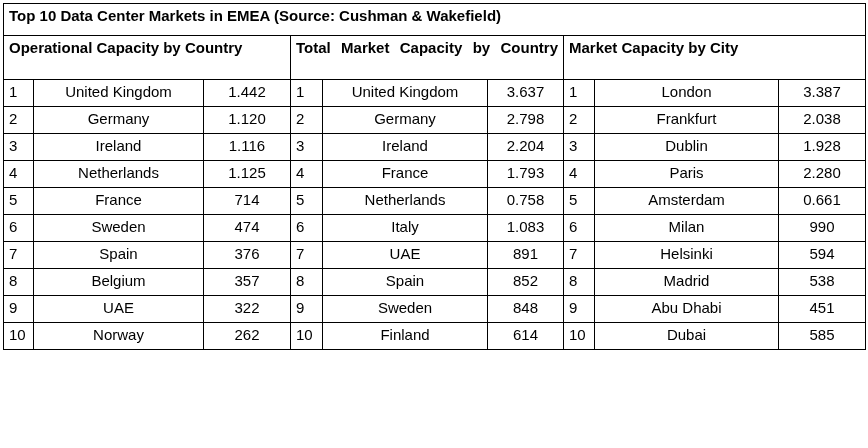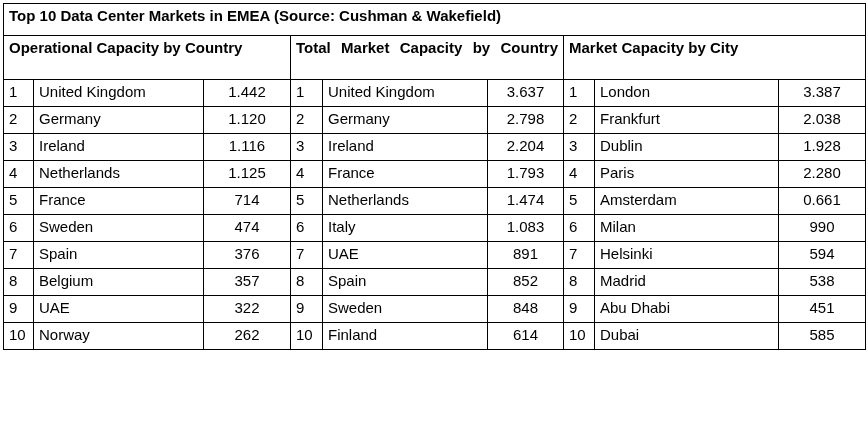--- a/index.html
+++ b/index.html
@@ -53,21 +53,21 @@
     font-size: 14.5px;
     text-align: justify;
     text-align-last: justify;
     height: 38px;
   }
   .rank {
     width: 28px;
     text-align: left;
   }
   .name {
-    text-align: left;
+    text-align: center;
     margin-left: 12px;
   }
   .value {
     text-align: center;
   }
   .data-row td {
     height: 19px;
   }
   
   col.c-rank { width: 30px; }
@@ -149,21 +149,21 @@
         <td class="rank">4</td>
         <td class="name">Paris</td>
         <td class="value">2.280</td>
       </tr>
       <tr class="data-row">
         <td class="rank">5</td>
         <td class="name">France</td>
         <td class="value">714</td>
         <td class="rank">5</td>
         <td class="name">Netherlands</td>
-        <td class="value">1.474</td>
+        <td class="value">0.758</td>
         <td class="rank">5</td>
         <td class="name">Amsterdam</td>
         <td class="value">0.661</td>
       </tr>
       <tr class="data-row">
         <td class="rank">6</td>
         <td class="name">Sweden</td>
         <td class="value">474</td>
         <td class="rank">6</td>
         <td class="name">Italy</td>

